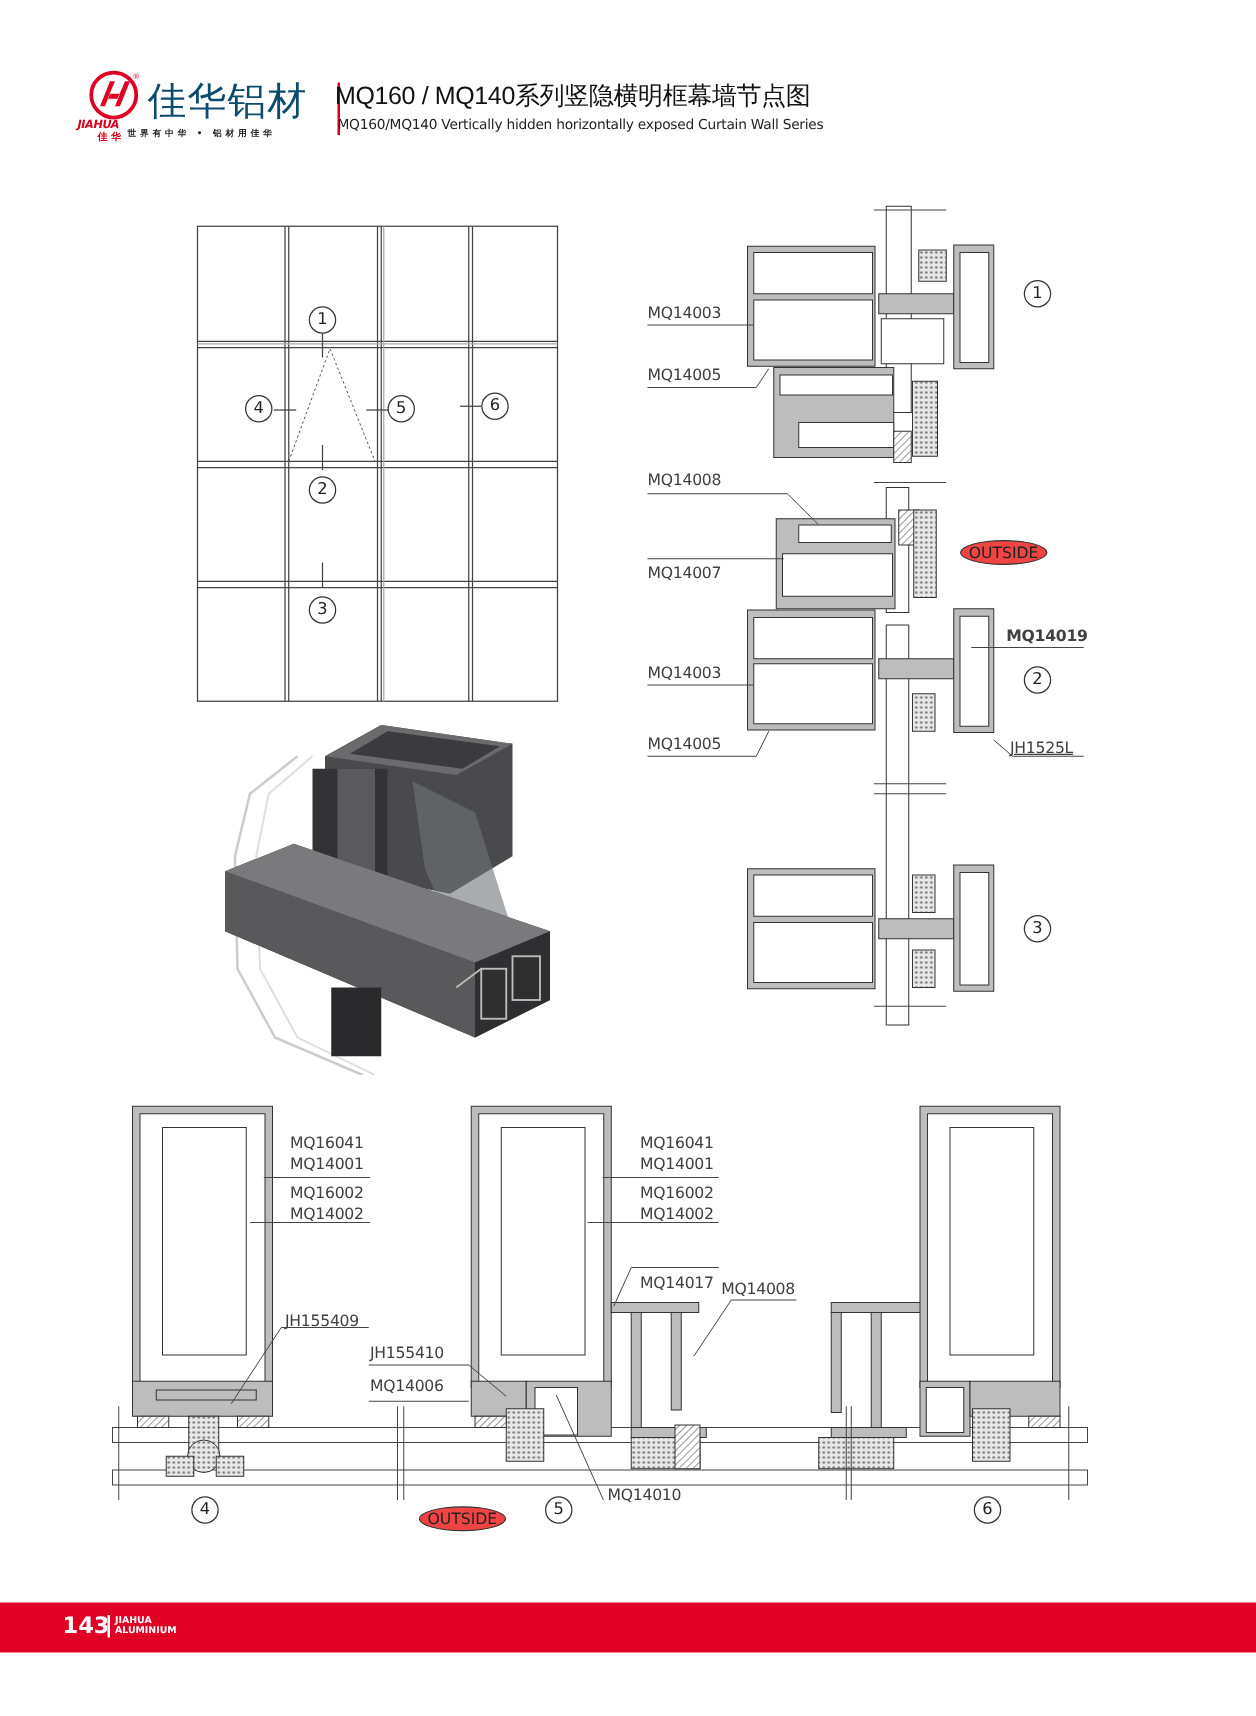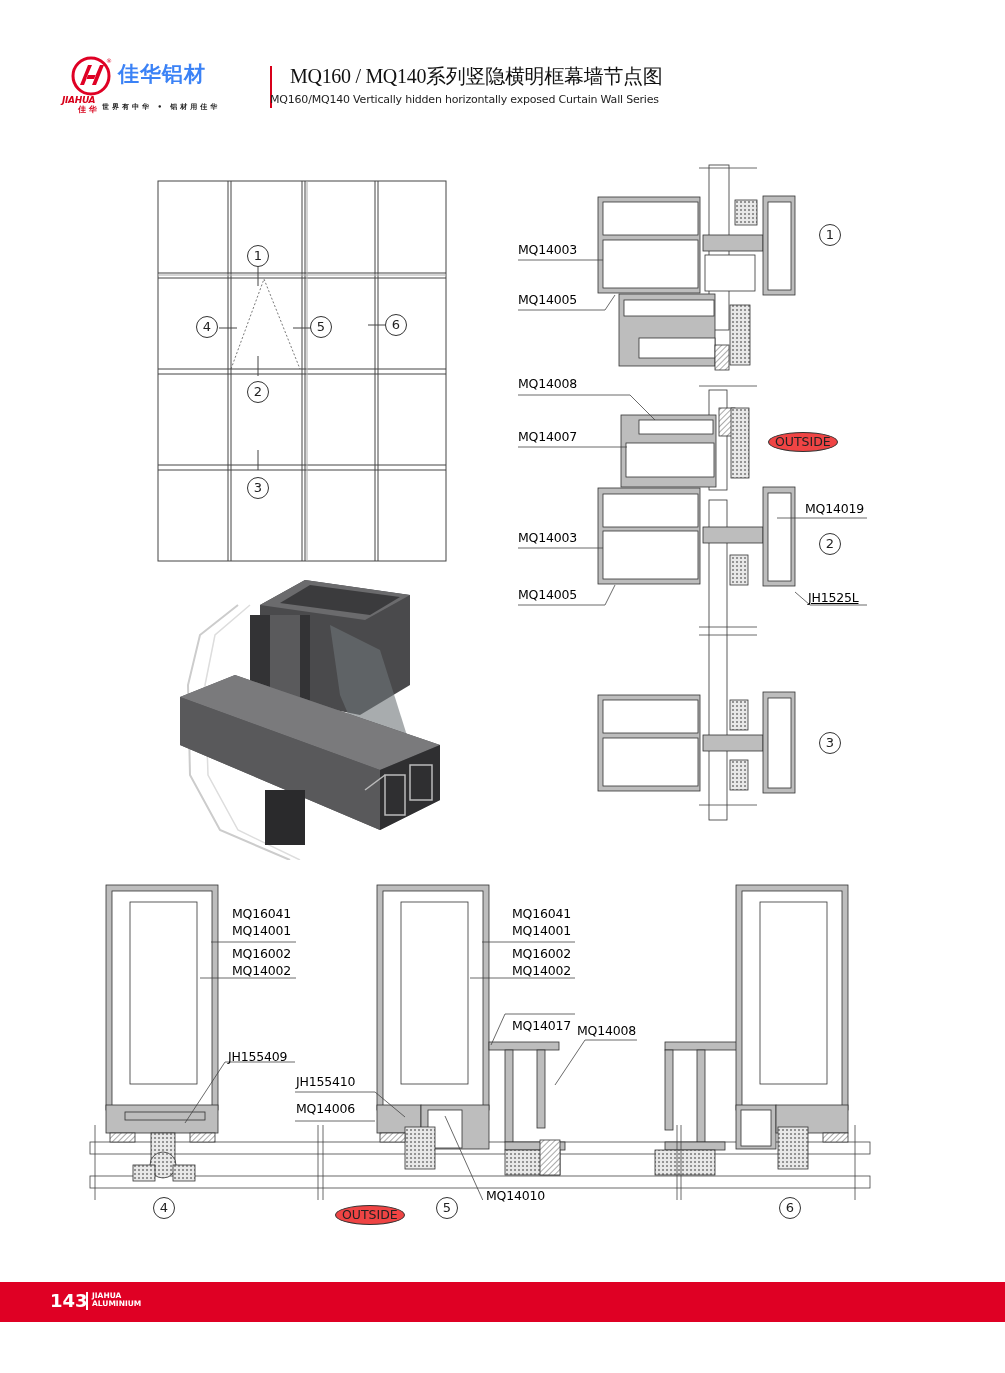--- a/index.html
+++ b/index.html
@@ -2,32 +2,32 @@
 <html><head>
 <meta charset="utf-8">
 <style>
   html,body{margin:0;padding:0;background:#fff;}
   body{width:1005px;height:1373px;position:relative;overflow:hidden;font-family:"DejaVu Sans",sans-serif;color:#222;}
   .abs{position:absolute;}
   
   .logo-mark{left:70px;top:55px;width:42px;height:42px;}
   .logo-en{left:62px;top:95px;font-size:9px;font-weight:bold;color:#d8001a;font-style:italic;letter-spacing:-0.3px;}
   .logo-cn-small{left:78px;top:104px;font-size:8px;font-weight:bold;color:#d8001a;}
-  .logo-cn{left:118px;top:60px;font-size:21px;font-weight:bold;color:#3b82f6;letter-spacing:1px;}
+  .logo-cn{left:118px;top:60px;font-size:31px;font-weight:normal;color:#0c4a6e;letter-spacing:1px;}
   .slogan{left:102px;top:102px;font-size:7px;color:#222;letter-spacing:3px;font-weight:bold;}
   .hdr-div{left:270px;top:66px;width:2px;height:42px;background:#d8001a;}
-  .title-cn{left:290px;top:63px;font-size:20px;color:#111;font-family:Liberation Serif, serif;letter-spacing:-0.3px;}
+  .title-cn{left:268px;top:63px;font-size:20px;color:#111;font-family:Liberation Sans, sans-serif;letter-spacing:-0.3px;}
   .title-en{left:270px;top:93px;font-size:11px;color:#222;letter-spacing:-0.2px;}
   
   .footer{left:0;top:1282px;width:1005px;height:40px;background:#df0024;}
   .pg{left:50px;top:1290px;font-size:18px;font-weight:bold;color:#fff;}
   .pg-bar{left:86px;top:1292px;width:2px;height:18px;background:#fff;}
   .pg-brand{left:92px;top:1292px;font-size:7.5px;color:#fff;line-height:8px;font-weight:bold;}
   
-  .lbl{font-size:12.5px;color:#000000;white-space:nowrap;font-family:"DejaVu Sans",sans-serif;letter-spacing:-0.2px;}
+  .lbl{font-size:12.5px;color:#404040;white-space:nowrap;font-family:"DejaVu Sans",sans-serif;letter-spacing:-0.2px;}
   .circ{width:20px;height:20px;border:1px solid #333;border-radius:50%;font-size:13px;text-align:center;line-height:20px;color:#222;background:#fff;box-sizing:content-box;}
   .oval{height:18px;border:1px solid #333;border-radius:50%;font-size:12.5px;text-align:center;line-height:18px;padding:0 6px;background:#ef4444;}
 </style>
 </head>
 <body>
 
 <div>
   <svg class="abs logo-mark" viewBox="0 0 42 42">
     <circle cx="21" cy="21" r="18" fill="none" stroke="#df0024" stroke-width="3"></circle>
     <path d="M10 30 L18 10 L22 10 L16 24 L24 24 L30 10 L34 10 L26 30 L22 30 L26 20 L18 20 L14 30 Z" fill="#df0024"></path>
@@ -183,24 +183,24 @@
     <polyline points="3,247 112,247"></polyline>
     <polyline points="3,348 88,348"></polyline>
     <polyline points="3,405 90,405 100,385"></polyline>
     <polyline points="352,318 262,318"></polyline>
     <polyline points="352,405 295,405 280,392"></polyline>
   </g>
 </svg>
 <div class="abs lbl" style="left:518px;top:242px;">MQ14003</div>
 <div class="abs lbl" style="left:518px;top:292px;">MQ14005</div>
 <div class="abs lbl" style="left:518px;top:376px;">MQ14008</div>
-<div class="abs lbl" style="left:518px;top:429px;text-align:right;">MQ14007</div>
+<div class="abs lbl" style="left:518px;top:450px;text-align:right;">MQ14007</div>
 <div class="abs lbl" style="left:518px;top:530px;">MQ14003</div>
 <div class="abs lbl" style="left:518px;top:587px;">MQ14005</div>
-<div class="abs lbl" style="left:805px;top:501px;">MQ14019</div>
+<div class="abs lbl" style="left:805px;top:501px;font-weight:bold;">MQ14019</div>
 <div class="abs lbl" style="left:808px;top:590px;text-decoration:underline;">JH1525L</div>
 <div class="abs circ" style="left:819px;top:224px;">1</div>
 <div class="abs circ" style="left:819px;top:533px;">2</div>
 <div class="abs circ" style="left:819px;top:732px;">3</div>
 <div class="abs oval" style="left:768px;top:432px;">OUTSIDE</div>
 
 <svg class="abs" style="left:85px;top:880px;" width="790" height="320">
   <defs>
     <pattern id="dots2" width="4" height="4" patternUnits="userSpaceOnUse">
       <rect width="4" height="4" fill="#e8e8e8"></rect>

